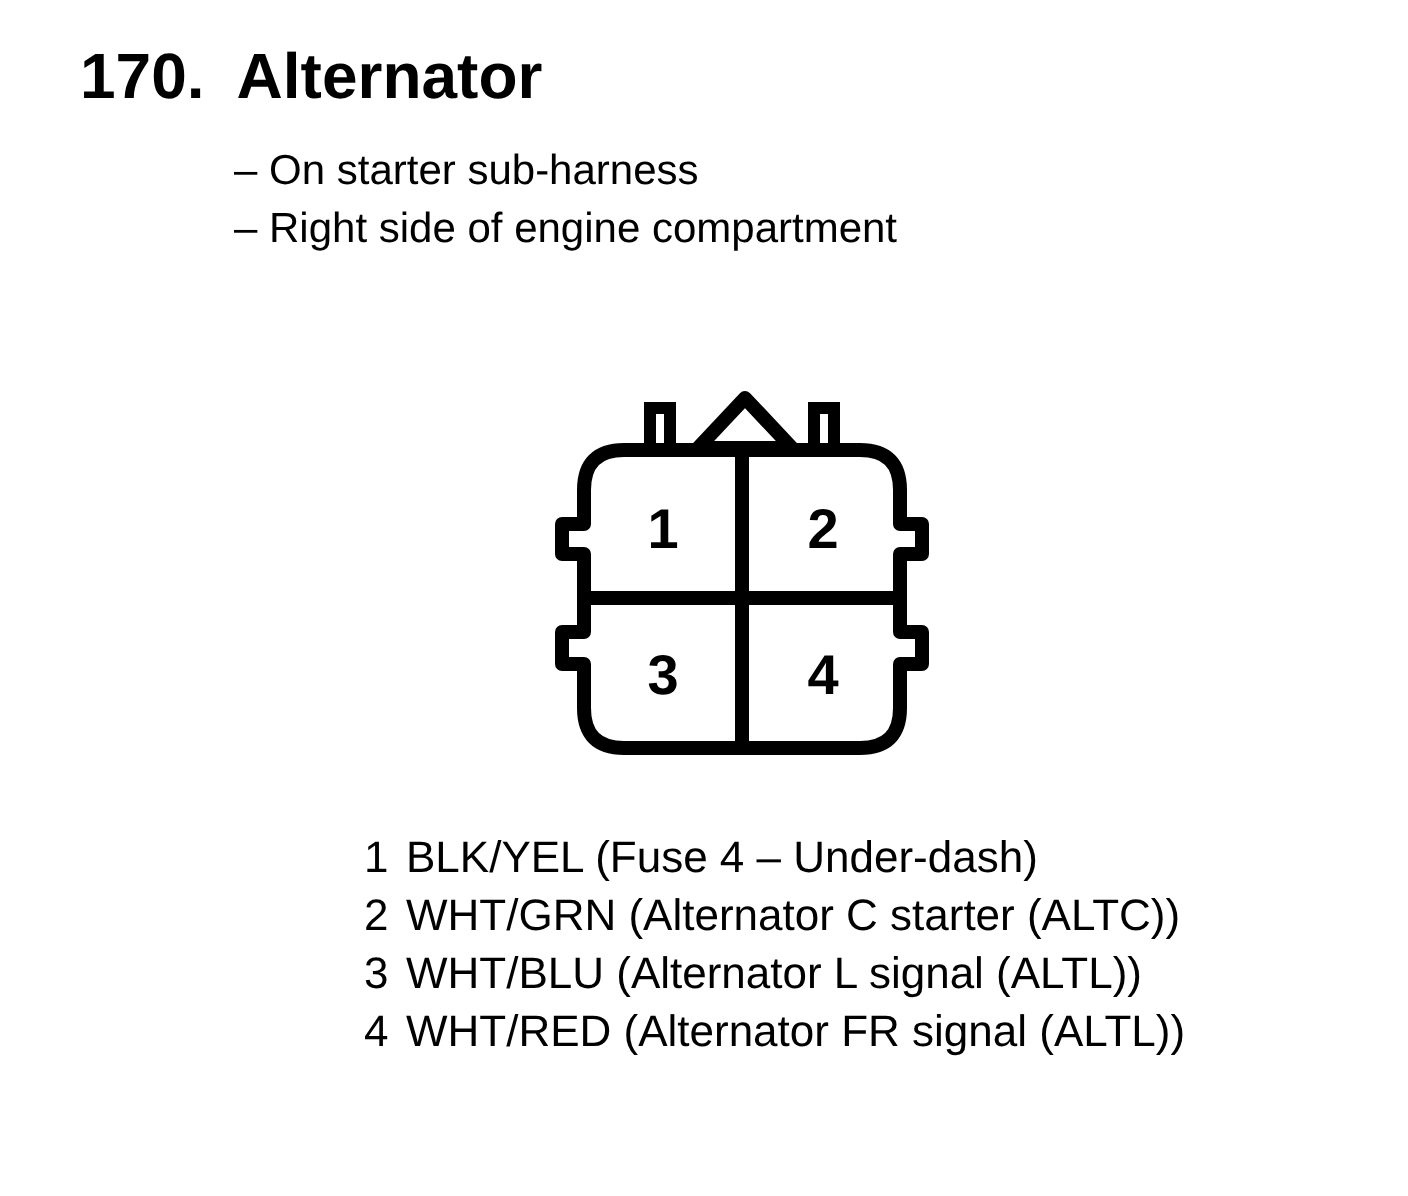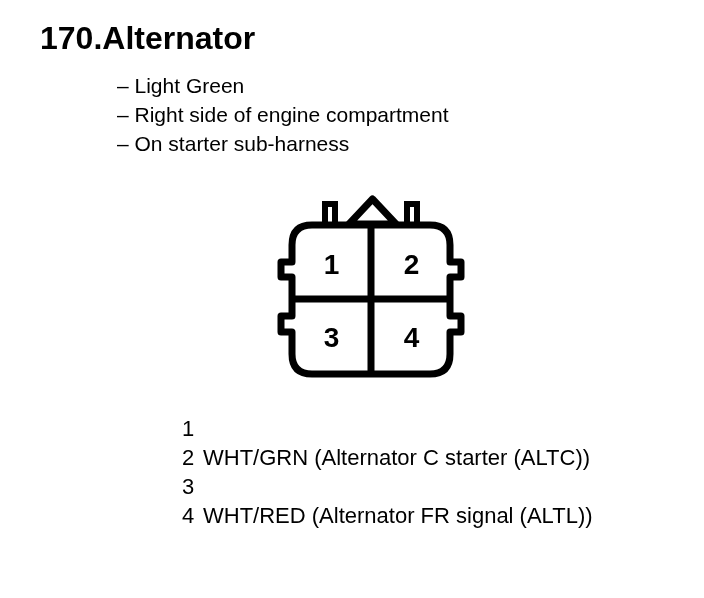--- a/index.html
+++ b/index.html
@@ -15,21 +15,21 @@
   }
   .page-title {
     position: absolute;
     left: 40px;
     top: 21px;
     font-size: 32px;
     font-weight: bold;
     line-height: 34px;
     white-space: nowrap;
   }
-  .page-title .title-word { margin-left: 0; }
+  .page-title .title-word { margin-left: 16px; }
   .location-notes {
     position: absolute;
     left: 117px;
     top: 71px;
     font-size: 21px;
     line-height: 29px;
     white-space: nowrap;
   }
   .connector-svg {
     position: absolute;
@@ -56,23 +56,22 @@
   }
 </style>
 </head>
 <body>
 
 <div class="page-title">
   <span class="title-num">170.</span><span class="title-word">Alternator</span>
 </div>
 
 <div class="location-notes">
-  <div>– Light Green</div>
+  <div>– On starter sub-harness</div>
   <div>– Right side of engine compartment</div>
-  <div>– On starter sub-harness</div>
 </div>
 
 <svg class="connector-svg" viewBox="250 185 240 205" xmlns="http://www.w3.org/2000/svg">
 
   <rect x="325" y="204" width="10" height="21" fill="#ffffff" stroke="#000000" stroke-width="6"></rect>
   <rect x="407" y="204" width="10" height="21" fill="#ffffff" stroke="#000000" stroke-width="6"></rect>
 
   <path fill="#ffffff" stroke="#000000" stroke-width="7" stroke-linejoin="round" d="M 312 225
            L 430 225
            Q 450 225 450 245
@@ -107,25 +106,27 @@
 
   <text class="connector-pin-number" x="331.5" y="274" text-anchor="middle">1</text>
   <text class="connector-pin-number" x="411.5" y="274" text-anchor="middle">2</text>
   <text class="connector-pin-number" x="331.5" y="347" text-anchor="middle">3</text>
   <text class="connector-pin-number" x="411.5" y="347" text-anchor="middle">4</text>
 </svg>
 
 <div class="pin-legend">
   <div class="pin-row">
     <span class="pin-num">1</span>
+    <span class="pin-desc">BLK/YEL (Fuse 4 – Under-dash)</span>
   </div>
   <div class="pin-row">
     <span class="pin-num">2</span>
     <span class="pin-desc">WHT/GRN (Alternator C starter (ALTC))</span>
   </div>
   <div class="pin-row">
     <span class="pin-num">3</span>
+    <span class="pin-desc">WHT/BLU (Alternator L signal (ALTL))</span>
   </div>
   <div class="pin-row">
     <span class="pin-num">4</span>
     <span class="pin-desc">WHT/RED (Alternator FR signal (ALTL))</span>
   </div>
 </div>
 
 </body></html>

